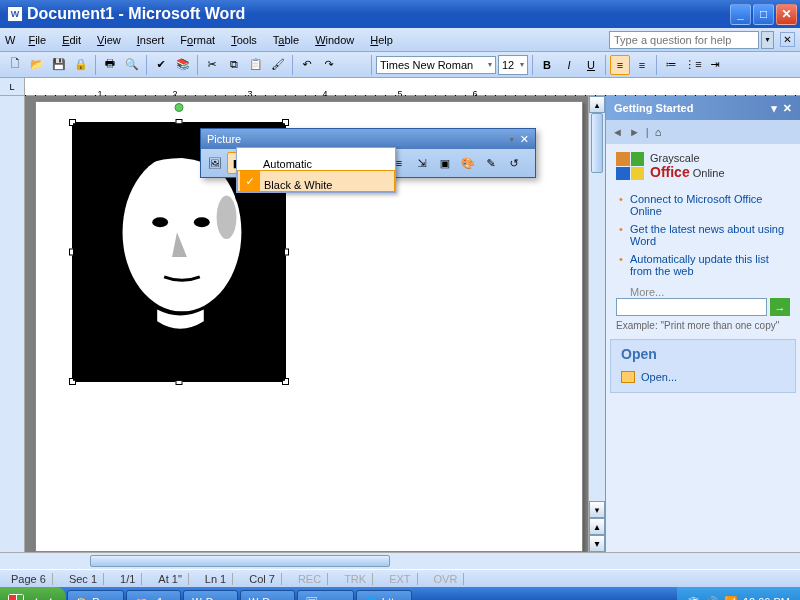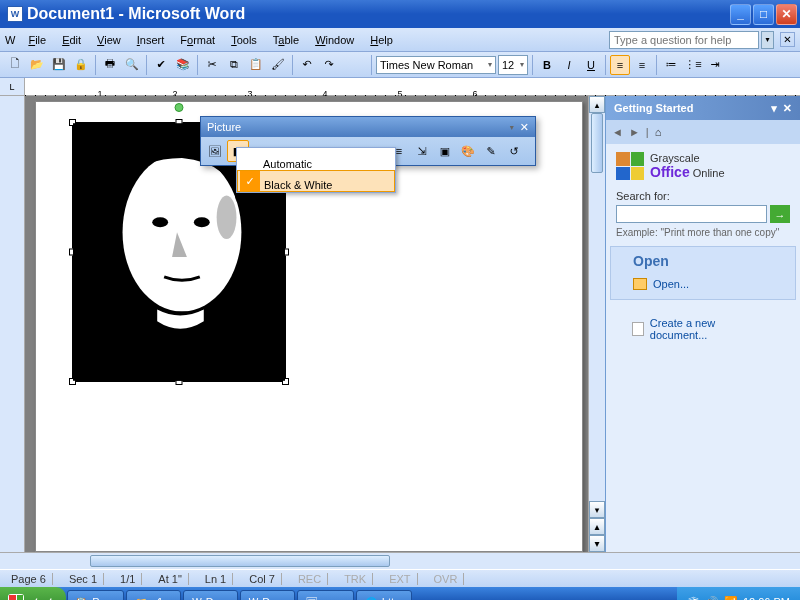--- a/index.html
+++ b/index.html
@@ -47,40 +47,40 @@
 .taskpane{ width:195px; background:#d3e3fb; border-left:1px solid #6f9cd3; display:flex; flex-direction:column; }
 .tp-header{ height:24px; background:linear-gradient(90deg,#7da8e0,#5b84c0); color:#fff; font-weight:bold; display:flex; align-items:center; padding:0 8px; }
 .tp-header .spacer{flex:1;}
 .tp-header .x{margin-left:6px;cursor:default;}
 .tp-nav{height:24px;background:#c1d7f4;display:flex;align-items:center;padding:0 6px;gap:6px;color:#666;}
 .tp-nav .home{color:#333;}
 .tp-content{padding:8px 10px;flex:1;background:#e4eefc;overflow:hidden;}
 .office-logo{display:flex;align-items:center;gap:6px;margin-bottom:10px;}
 .office-logo .sq{width:28px;height:28px;display:grid;grid-template-columns:1fr 1fr;grid-template-rows:1fr 1fr;gap:1px;}
 .office-logo .sq div:nth-child(1){background:#d83;} .office-logo .sq div:nth-child(2){background:#4a3;} .office-logo .sq div:nth-child(3){background:#26c;} .office-logo .sq div:nth-child(4){background:#ec3;}
-.office-logo .txt{font-size:11px;color:#333;} .office-logo .txt b{color:#6d28d9;font-size:14px;}
+.office-logo .txt{font-size:11px;color:#333;} .office-logo .txt b{color:#b91c1c;font-size:14px;}
 ul.tp{list-style:none;margin:6px 0;} ul.tp li{padding:3px 0 3px 14px;position:relative;color:#0b4ea2;} ul.tp li::before{content:"•";position:absolute;left:3px;color:#d83;}
 .tp-label{color:#333;margin:6px 0 3px;}
 .tp-search{display:flex;gap:3px;} .tp-search input{flex:1;height:18px;border:1px solid #7b9ebd;} .tp-search .go{width:20px;height:18px;background:#4a3;color:#fff;display:flex;align-items:center;justify-content:center;font-weight:bold;}
 .example{font-size:10px;color:#666;margin-top:4px;}
-.tp-section{background:#d1e2fa;border:1px solid #b0c8ea;margin:8px -6px 0;padding:6px 22px;}
+.tp-section{background:#d1e2fa;border:1px solid #b0c8ea;margin:8px -6px 0;padding:6px 10px;}
 .tp-section h3{color:#3b6fb3;font-size:14px;font-weight:bold;margin-bottom:6px;}
 .tp-link{color:#0b4ea2;display:flex;align-items:center;gap:6px;padding:3px 0;}
 .ficon{width:14px;height:12px;background:#fc6;border:1px solid #c80;} .dicon{width:12px;height:14px;background:#fff;border:1px solid #aaa;}
 
 .image-obj{position:absolute;left:36px;top:20px;width:214px;height:260px;background:#000;border:1px solid #000;}
 .handle{position:absolute;width:7px;height:7px;background:#fff;border:1px solid #000;}
 .h-tl{left:-4px;top:-4px;} .h-tr{right:-4px;top:-4px;} .h-bl{left:-4px;bottom:-4px;} .h-br{right:-4px;bottom:-4px;}
 .h-t{left:50%;top:-4px;transform:translateX(-50%);} .h-b{left:50%;bottom:-4px;transform:translateX(-50%);}
 .h-l{left:-4px;top:50%;transform:translateY(-50%);} .h-r{right:-4px;top:50%;transform:translateY(-50%);}
 .rot{position:absolute;left:50%;top:-20px;transform:translateX(-50%);width:9px;height:9px;background:#6c6;border:1px solid #393;border-radius:50%;}
 .face{position:absolute;left:0;right:0;top:0;bottom:0;overflow:hidden;}
 .face svg{width:100%;height:100%;}
 
-.pic-toolbar{position:absolute;left:175px;top:20px;width:336px;background:linear-gradient(#c9def7,#a6c6ee);border:1px solid #2b5ca3;box-shadow:3px 3px 6px rgba(0,0,0,.3);}
+.pic-toolbar{position:absolute;left:175px;top:32px;width:336px;background:linear-gradient(#c9def7,#a6c6ee);border:1px solid #2b5ca3;box-shadow:3px 3px 6px rgba(0,0,0,.3);}
 .pic-title{height:20px;background:linear-gradient(#7aa8e2,#4b7cc0);color:#fff;padding:0 6px;display:flex;align-items:center;font-size:11px;}
 .pic-title .spacer{flex:1;} .pic-title .tri{font-size:8px;margin-right:6px;} .pic-title .x{cursor:default;}
 .pic-row{display:flex;padding:3px;gap:1px;}
 .ptb{width:22px;height:22px;display:flex;align-items:center;justify-content:center;border:1px solid transparent;border-radius:2px;}
 .ptb.active{background:#fde2b9;border:1px solid #e90;}
 .colormenu{position:absolute;left:211px;top:51px;width:160px;background:#fff;border:1px solid #8ba8d8;box-shadow:2px 2px 4px rgba(0,0,0,.3);}
 .colormenu .mi{height:22px;display:flex;align-items:flex-end;padding:0 8px 0 26px;position:relative;}
 .colormenu .mi .chk{position:absolute;left:2px;width:20px;height:20px;display:flex;align-items:center;justify-content:center;}
 .colormenu .mi.sel{background:#fde2b9;border:1px solid #e90;}
 .colormenu .mi.sel .chk{background:#f90;color:#fff;}
@@ -275,37 +275,36 @@
     <div class="tp-content">
       <div class="office-logo">
         <div class="sq">
             <div></div>
             <div></div>
             <div></div>
             <div></div>
           </div>
         <div class="txt"><span>Grayscale</span><br><b>Office</b> <span>Online</span></div>
       </div>
-      <div class="tp-label">Search for:</div>
+      <ul class="tp">
+        <li>Connect to Microsoft Office Online</li>
+        <li>Get the latest news about using Word</li>
+        <li>Automatically update this list from the web</li>
+      </ul>
+      <div style="padding-left:14px;color:#888">More...</div>
       <div class="tp-search">
         <input style="">
         <div class="go">→</div>
       </div>
       <div class="example">Example:  "Print more than one copy"</div>
       <div class="tp-section">
         <h3>Open</h3>
         <div class="tp-link">
             <div class="ficon"></div>
             <span>Open...</span>
-          </div>
-      </div>
-      <div class="tp-section" style="background:#e4eefc;border:none;">
-        <div class="tp-link">
-            <div class="dicon"></div>
-            <span>Create a new document...</span>
           </div>
       </div>
     </div>
   </div>
 </div>
 
 <div style="position:relative;height:17px;">
   <div class="viewbtns" style="position:absolute;left:2px;bottom:0;">
     <div class="vb">▤</div>
     <div class="vb">▦</div>

